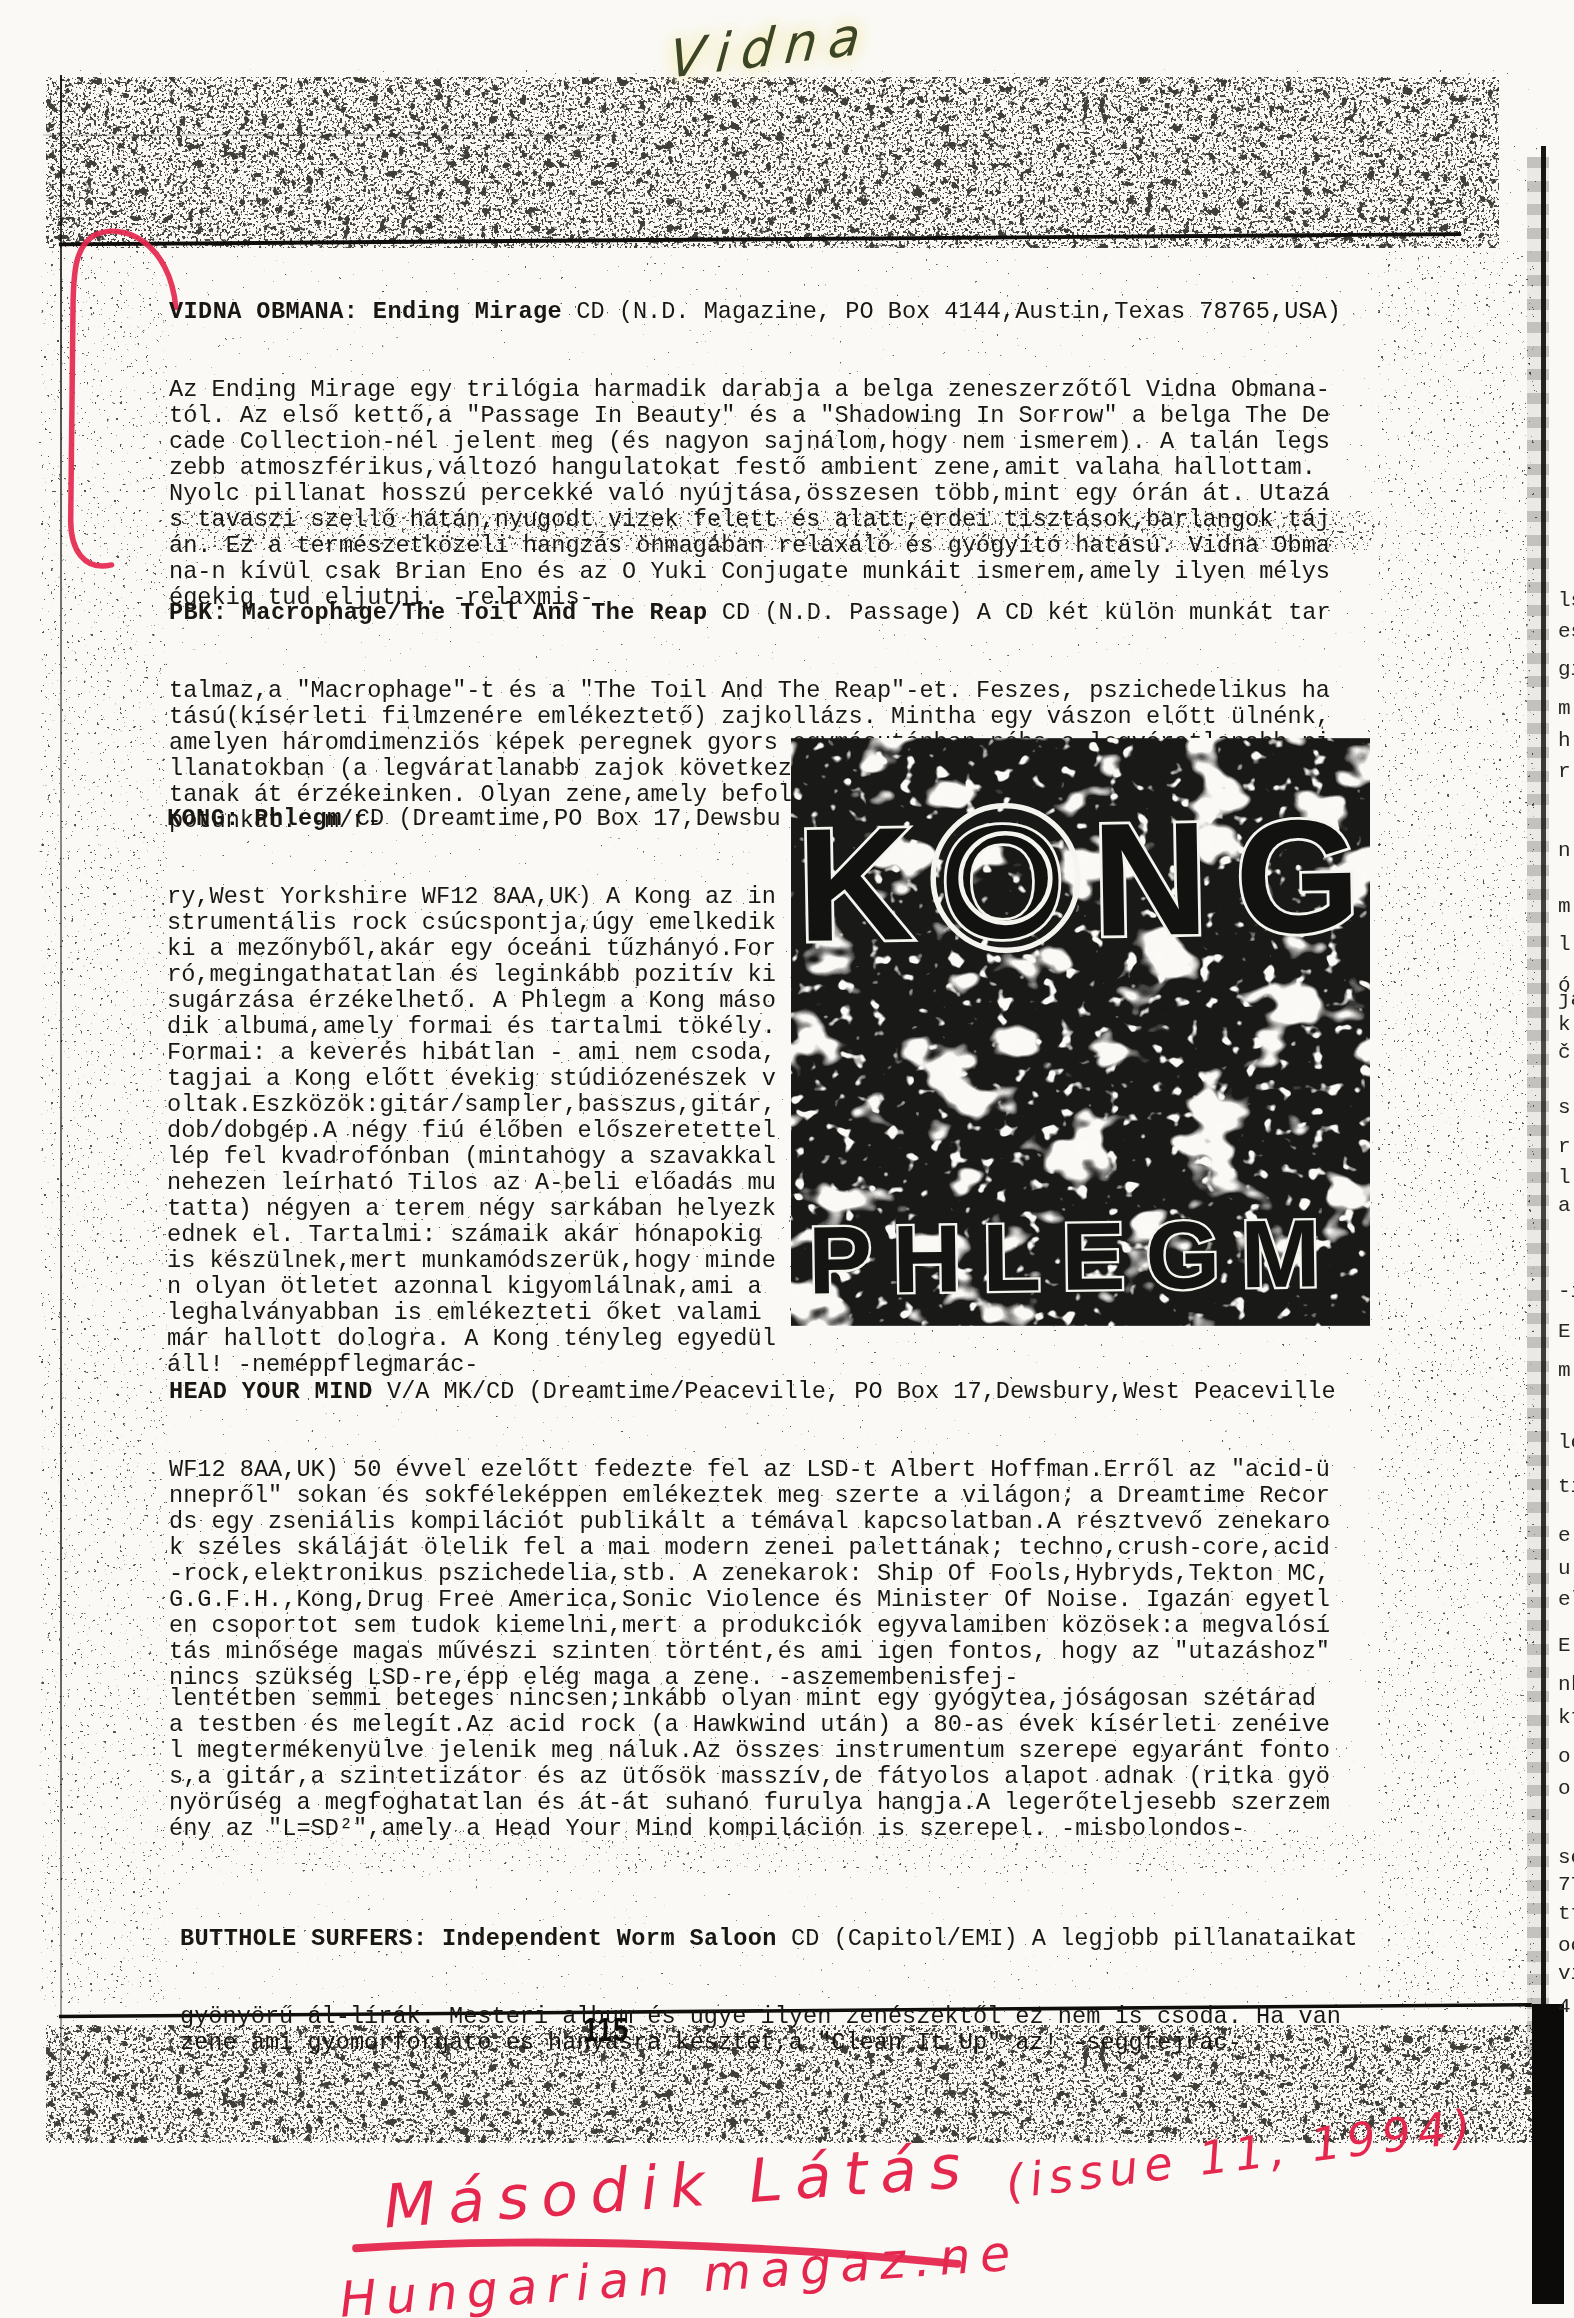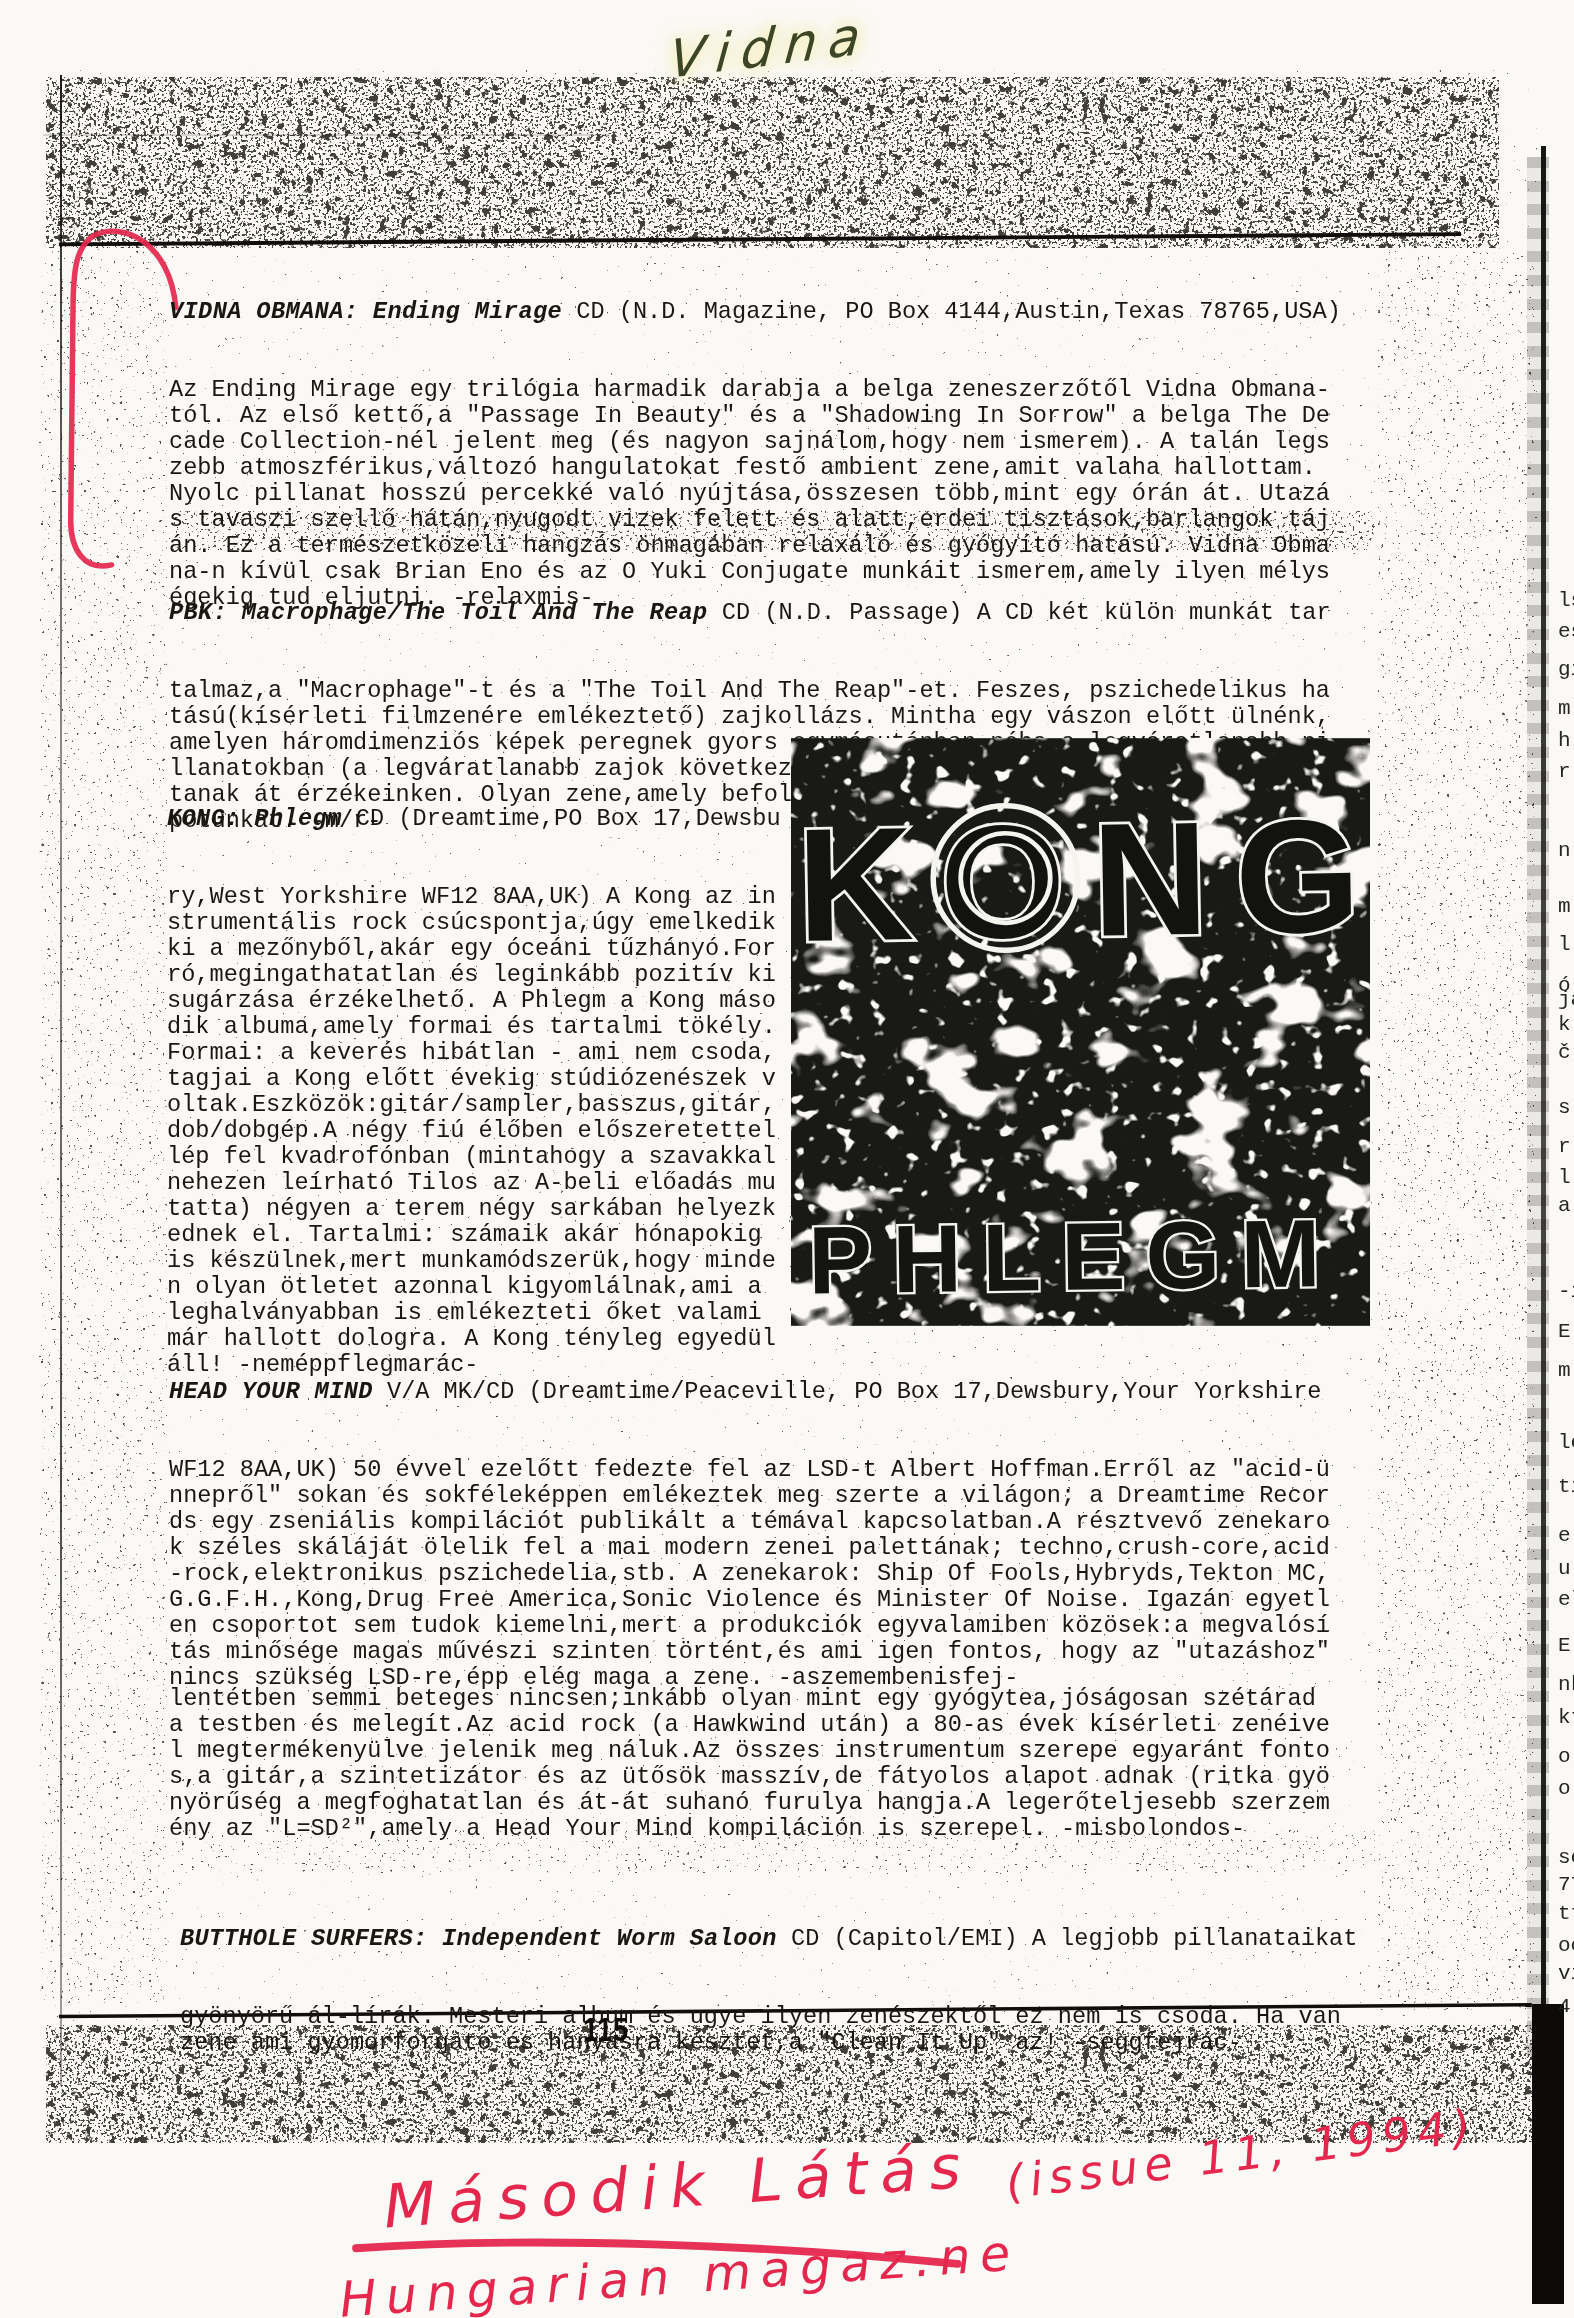--- a/index.html
+++ b/index.html
@@ -6,21 +6,21 @@
   .page{
     position:relative;
     width:1575px;height:2319px;
     background:#faf9f5;
     overflow:hidden;
     font-family:"Liberation Mono","DejaVu Sans Mono",monospace;
     color:#1a1713;
   }
   svg.noise,div.noise{position:absolute;pointer-events:none;}
   .review{position:absolute;font-size:23.6px;line-height:26px;white-space:pre;}
-  .review b{font-weight:700;letter-spacing:0.4px;font-style:italic;}
+  .review b{font-weight:700;letter-spacing:0.4px;}
   .tline{white-space:pre;}
   .pagenum{
     position:absolute;left:583px;top:2011px;
     font-family:"Liberation Sans","DejaVu Sans",sans-serif;
     font-weight:900;font-size:33px;color:#0e0d0b;
     transform:scaleX(.82);transform-origin:left top;letter-spacing:0.8px;
   }
   .hand-top{
     position:absolute;left:669px;top:17.3px;
     font-family:"DejaVu Sans","Liberation Sans",sans-serif;
@@ -150,21 +150,21 @@
     <rect width="737" height="748" filter="url(#blotch-small)"></rect>
     <g font-family="'Liberation Sans','DejaVu Sans',sans-serif" font-weight="bold">
       <text x="8" y="252" font-size="205" letter-spacing="34" fill="#121211" stroke="#f5f4ee" stroke-width="7" paint-order="stroke" transform="rotate(-1 360 200)">KONG</text>
       <circle cx="273" cy="178" r="92" fill="none" stroke="#f5f4ee" stroke-width="7"></circle>
       <circle cx="273" cy="178" r="57" fill="none" stroke="#f5f4ee" stroke-width="6"></circle>
       <text x="22" y="702" font-size="122" letter-spacing="26" fill="#141413" stroke="#f5f4ee" stroke-width="6" paint-order="stroke" transform="rotate(-0.8 360 660)">PHLEGM</text>
     </g>
   </svg>
 
   <section class="review" style="left:169px;top:1327px;width:1245px">
-    <div class="tline"><b>HEAD YOUR MIND</b><span> V/A MK/CD (Dreamtime/Peaceville, PO Box 17,Dewsbury,Your Yorkshire</span></div>
+    <div class="tline"><b>HEAD YOUR MIND</b><span> V/A MK/CD (Dreamtime/Peaceville, PO Box 17,Dewsbury,West Peaceville</span></div>
     <div><div class="tline">WF12 8AA,UK) 50 évvel ezelőtt fedezte fel az LSD-t Albert Hoffman.Erről az "acid-ü</div><div class="tline">nnepről" sokan és sokféleképpen emlékeztek meg szerte a világon; a Dreamtime Recor</div><div class="tline">ds egy zseniális kompilációt publikált a témával kapcsolatban.A résztvevő zenekaro</div><div class="tline">k széles skáláját ölelik fel a mai modern zenei palettának; techno,crush-core,acid</div><div class="tline">-rock,elektronikus pszichedelia,stb. A zenekarok: Ship Of Fools,Hybryds,Tekton MC,</div><div class="tline">G.G.F.H.,Kong,Drug Free America,Sonic Violence és Minister Of Noise. Igazán egyetl</div><div class="tline">en csoportot sem tudok kiemelni,mert a produkciók egyvalamiben közösek:a megvalósí</div><div class="tline">tás minősége magas művészi szinten történt,és ami igen fontos, hogy az "utazáshoz"</div><div class="tline">nincs szükség LSD-re,épp elég maga a zene. -aszemembenisfej-</div></div>
   </section>
 
   <section class="review" style="left:169px;top:1634px;width:1245px">
     <div><div class="tline">lentétben semmi beteges nincsen;inkább olyan mint egy gyógytea,jóságosan szétárad</div><div class="tline">a testben és melegít.Az acid rock (a Hawkwind után) a 80-as évek kísérleti zenéive</div><div class="tline">l megtermékenyülve jelenik meg náluk.Az összes instrumentum szerepe egyaránt fonto</div><div class="tline">s,a gitár,a szintetizátor és az ütősök masszív,de fátyolos alapot adnak (ritka gyö</div><div class="tline">nyörűség a megfoghatatlan és át-át suhanó furulya hangja.A legerőteljesebb szerzem</div><div class="tline">ény az "L=SD²",amely a Head Your Mind kompiláción is szerepel. -misbolondos-</div></div>
   </section>
 
   <section class="review" style="left:180px;top:1874px;width:1245px">
     <div class="tline"><b>BUTTHOLE SURFERS: Independent Worm Saloon</b><span> CD (Capitol/EMI) A legjobb pillanataikat</span></div>
     <div><div class="tline">gyönyörű ál-lírák. Mesteri album és ugye ilyen zenészektől ez nem is csoda. Ha van</div><div class="tline">zene ami gyomorforgató és hányásra késztet,a "Clean It Up" az! -seggfejrác-</div></div>

